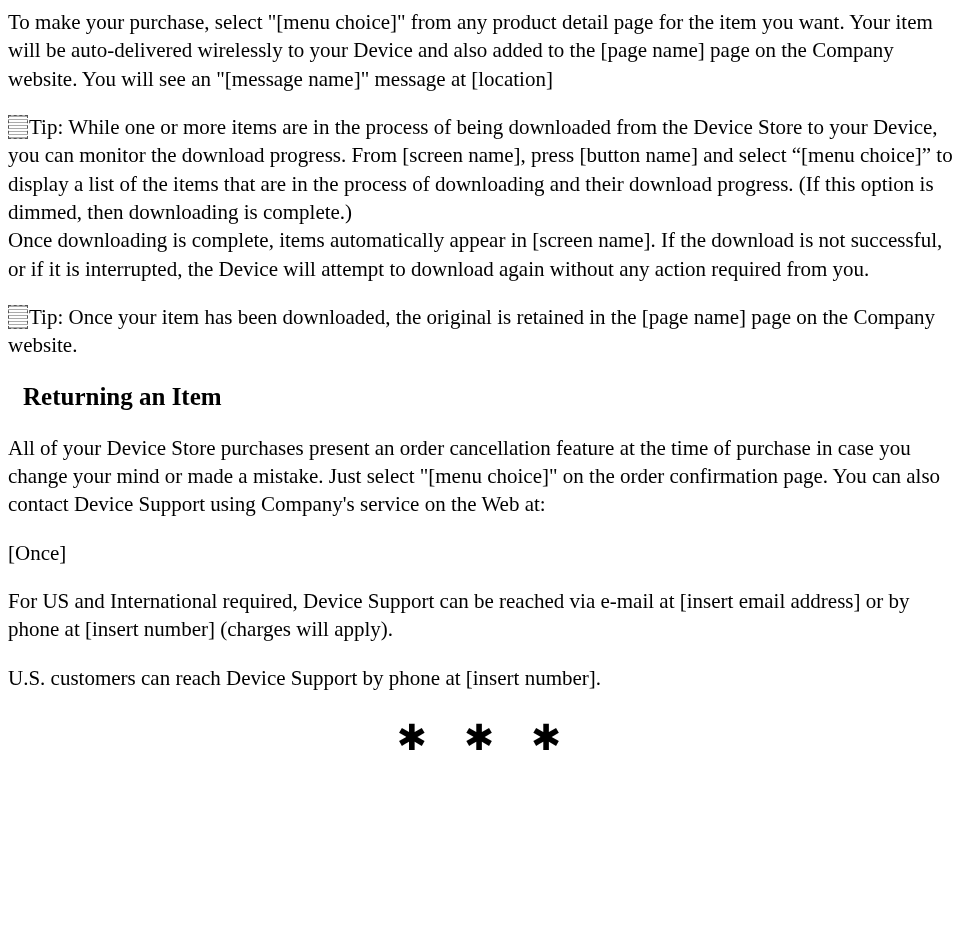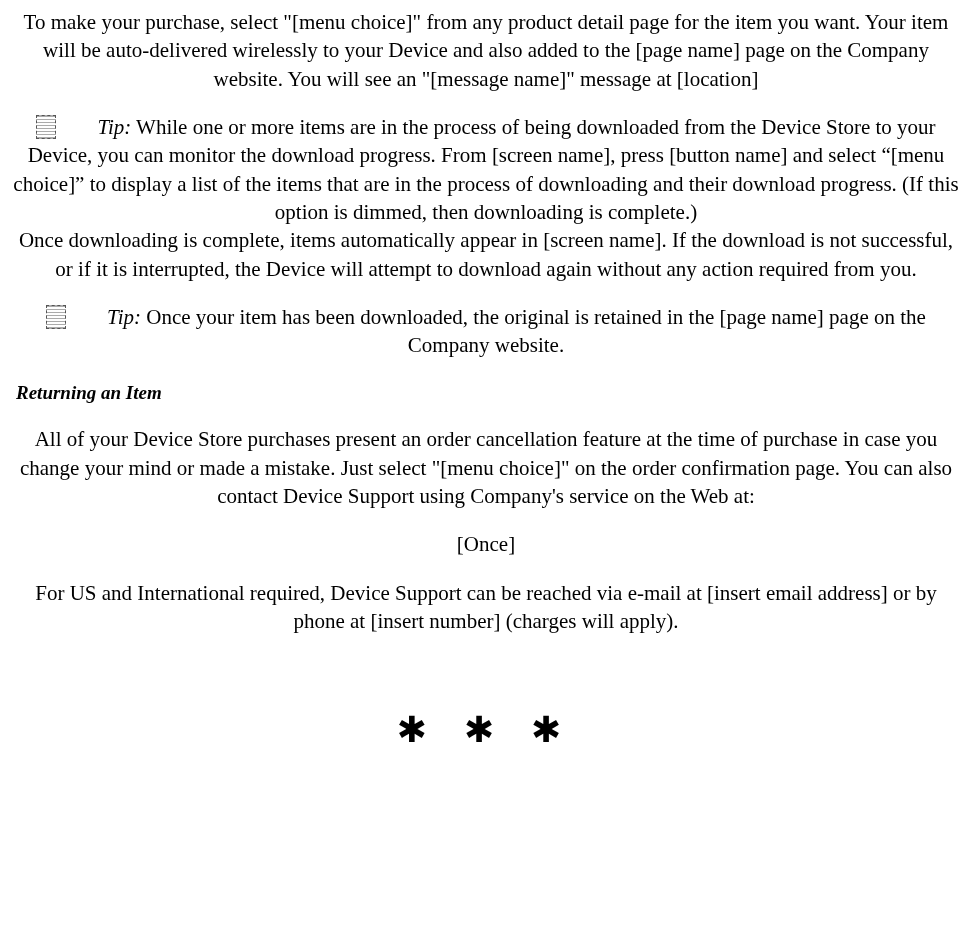--- a/index.html
+++ b/index.html
@@ -7,49 +7,45 @@
     font-size: 21px;
     line-height: 1.35;
     color: #000;
     margin: 0;
     padding: 8px;
     width: 972px;
     box-sizing: border-box;
   }
   p {
     margin: 0 0 20px 0;
-    text-align: center;
   }
   .no-bottom {
     margin-bottom: 0;
   }
   h3 {
-    font-size: 19px;
+    font-size: 25px;
     font-weight: bold;
-    margin: 20px 0 20px 8px;
-    font-style: italic;
+    margin: 20px 0 20px 15px;
   }
   .tip-icon {
     display: inline-block;
     width: 18px;
     height: 22px;
     border: 1px dashed #555;
     vertical-align: text-bottom;
     margin-right: 1px;
     background:
       repeating-linear-gradient(
         to bottom,
         #aaa 0px, #aaa 1px,
         transparent 1px, transparent 3px
       );
     background-color: #fefefe;
   }
   .tip-label {
-    font-style: italic;
-    margin-left: 40px;
   }
   .asterism {
     text-align: center;
     font-size: 36px;
     letter-spacing: 14px;
     margin-top: 22px;
   }
 </style>
 </head>
 <body>
@@ -67,16 +63,16 @@
 
 <h3>Returning an Item</h3>
 
 <p>All of your Device Store purchases present an order cancellation feature at the time of purchase in case you change your mind or made a mistake. Just select "[menu choice]" on the order confirmation page. You can also contact Device Support using Company's service on the Web at:</p>
 
 <p>[Once]</p>
 
 <p>For US and International required, Device Support can be reached via e-mail at [insert email address] or by phone at [insert number] (charges will apply).</p>
 
 <p>
-  <br>
+  <span>U.S. customers can reach Device Support by phone at [insert number].</span><br>
 </p>
 
 <div class="asterism">✱ ✱ ✱</div>
 
 </body></html>

